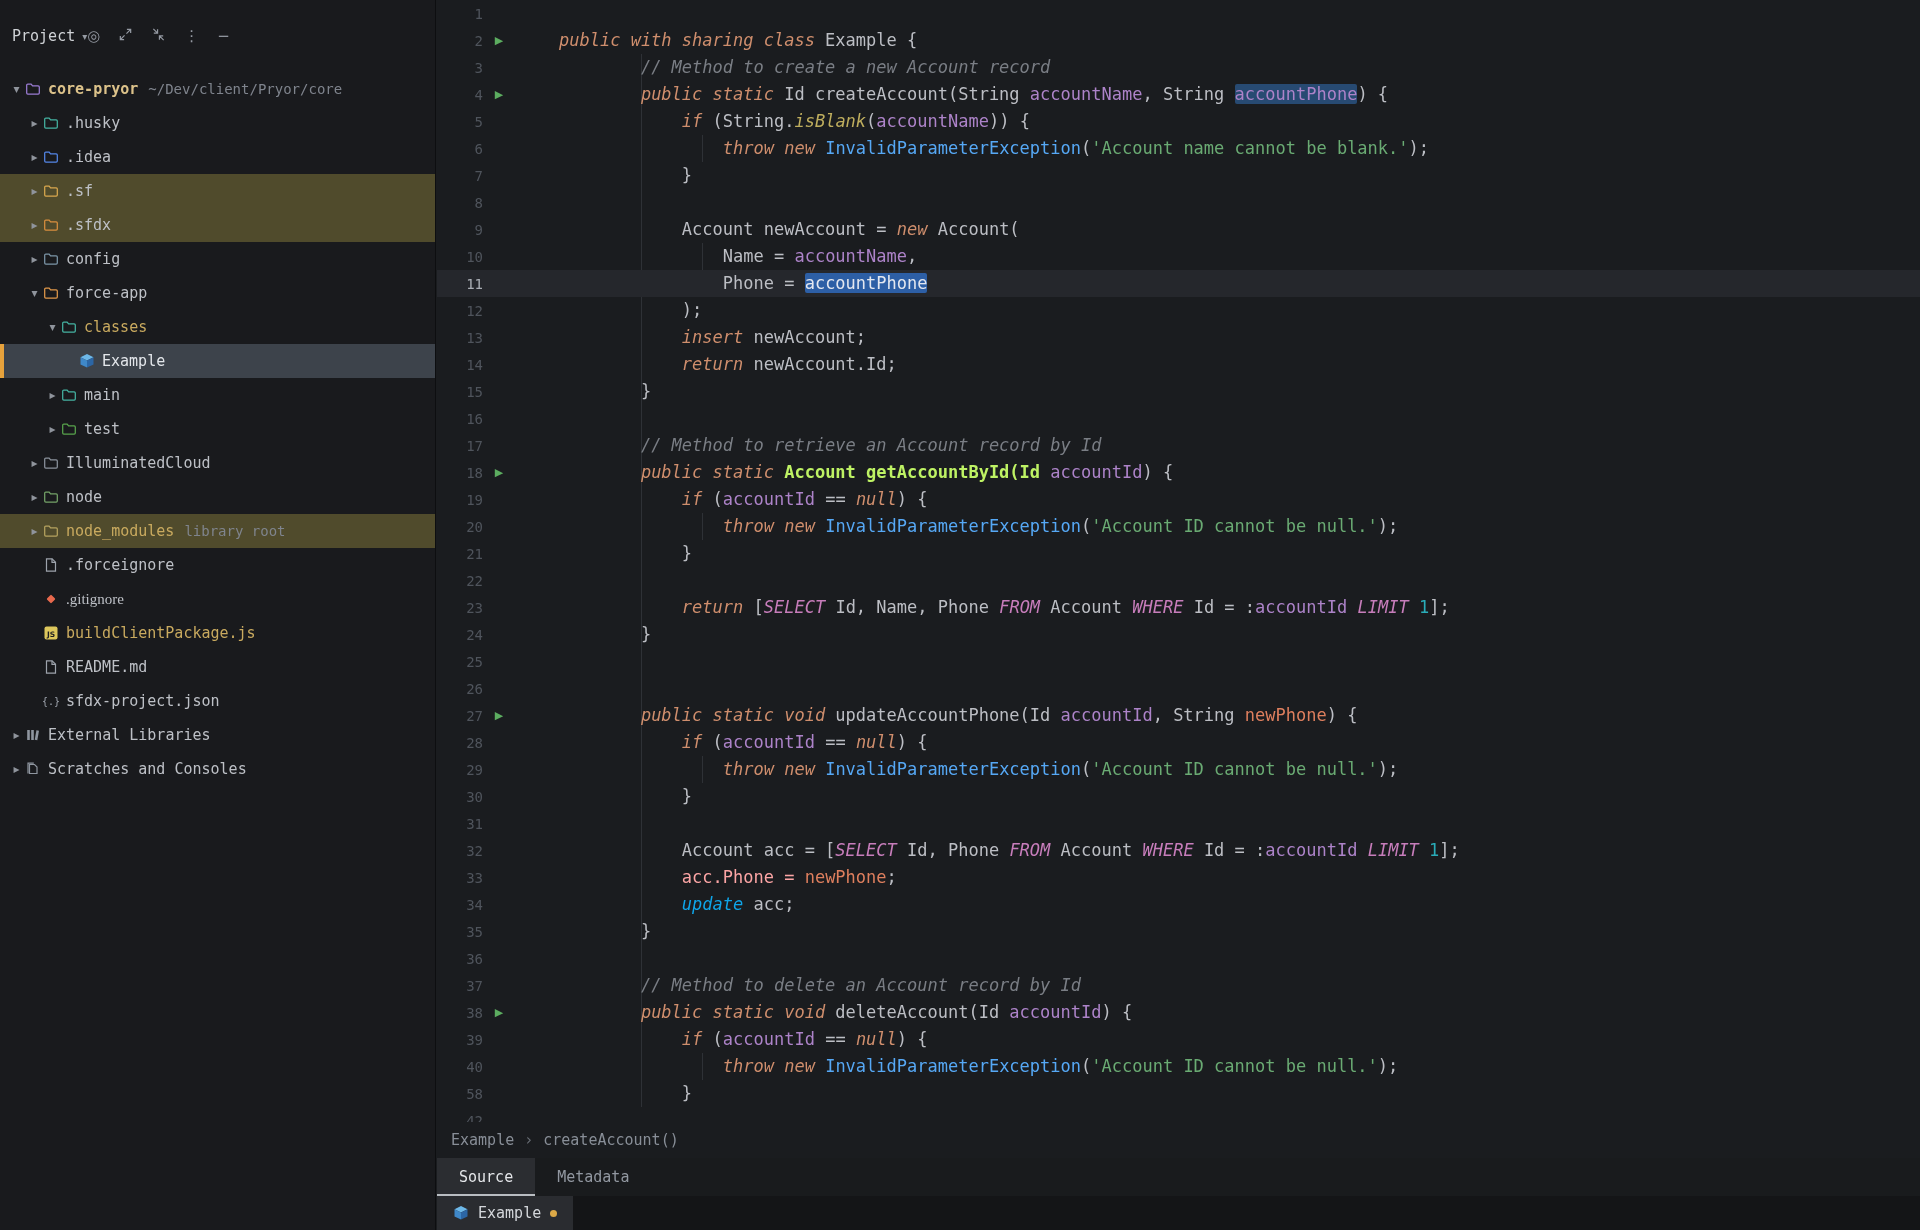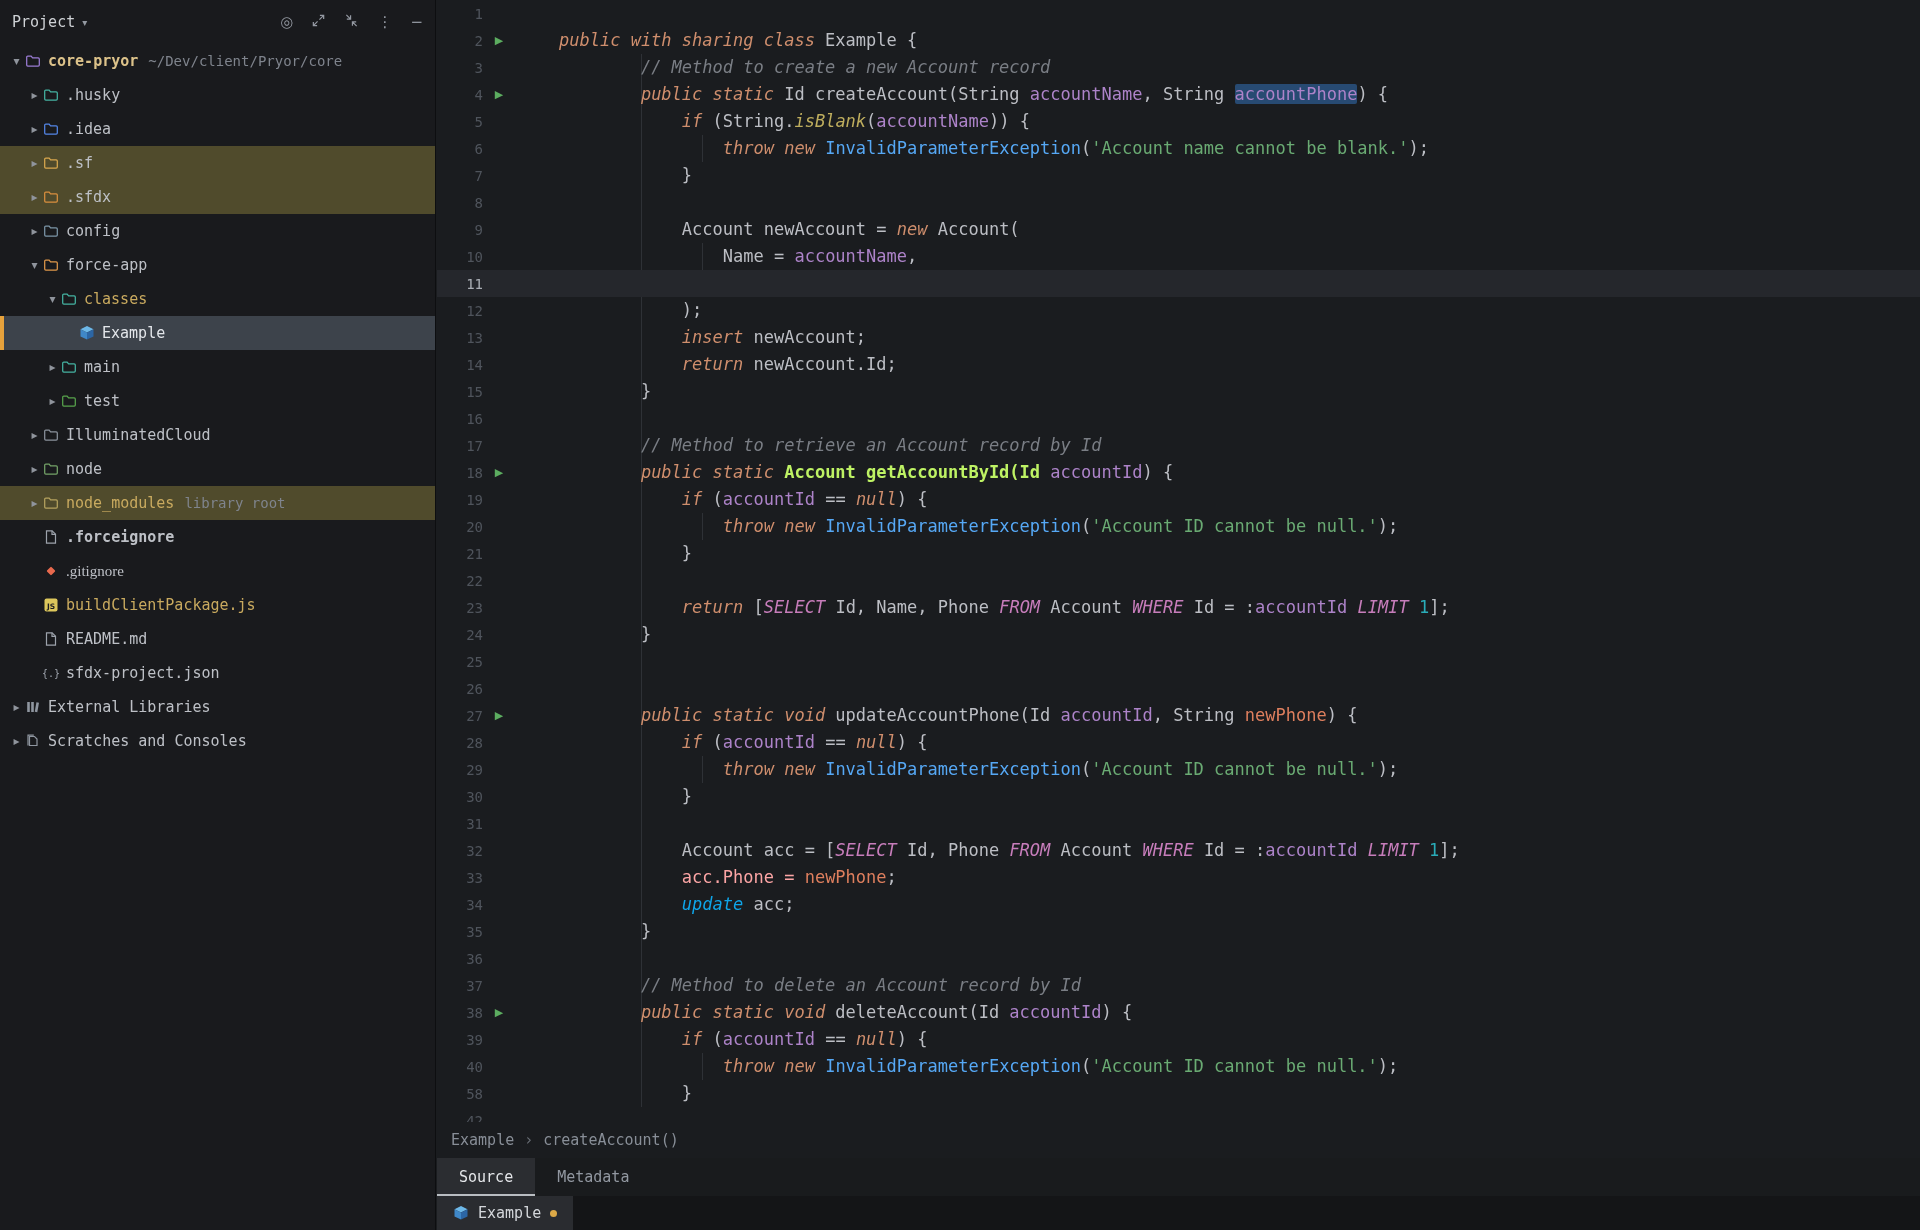--- a/index.html
+++ b/index.html
@@ -2,21 +2,21 @@
 <html><head>
 <meta charset="utf-8">
 <style>
   html,body{margin:0;padding:0;background:#101113;}
   .app{position:relative;width:1920px;height:1230px;background:#1a1c1f;overflow:hidden;
        font-family:"DejaVu Sans Mono",monospace;-webkit-font-smoothing:antialiased;}
 
   
   .panel{position:absolute;left:0;top:0;width:436px;height:100%;background:#191a1d;
          border-right:1px solid #0d0e10;box-sizing:border-box;}
-  .panel-header{height:36px;display:flex;align-items:center;justify-content:space-between;padding:4px 12px;}
+  .panel-header{height:36px;display:flex;align-items:center;justify-content:flex-start;padding:18px 12px;}
   .panel-title{display:flex;align-items:center;gap:7px;color:#cfd2d6;font-size:15px;cursor:pointer;}
   .panel-title .dd{font-family:"DejaVu Sans",sans-serif;font-size:10px;color:#9499a2;}
   .panel-actions{display:flex;align-items:center;gap:18px;color:#9499a2;font-size:15px;
                  font-family:"DejaVu Sans",sans-serif;}
   .panel-actions span{cursor:pointer;line-height:1;}
   .tree{width:100%;}
   .trow{height:34px;display:flex;align-items:center;position:relative;white-space:nowrap;overflow:hidden;cursor:pointer;}
   .trow.olive{background:#504b2c;}
   .trow.sel{background:#3d434b;}
   .abar{position:absolute;left:0;top:0;width:4px;height:100%;background:#e6a23c;}
@@ -205,21 +205,21 @@
         <div class="trow olive" style="padding-left: 26px;">
           <span class="chev">▸</span>
           <span class="ticon">
             <svg width="16" height="16" viewBox="0 0 16 16">
               <path d="M1.7 4.1c0-.6.5-1.1 1.1-1.1h3.3l1.5 1.9h5.6c.6 0 1.1.5 1.1 1.1v6c0 .6-.5 1.1-1.1 1.1H2.8c-.6 0-1.1-.5-1.1-1.1z" fill="none" stroke="#b5a35f" stroke-width="1.25"></path>
             </svg>
           </span>
           <span class="tlbl warm">node_modules</span>
           <span class="tsuf">library root</span>
         </div>
-        <div class="trow" style="padding-left: 26px; font-weight: bold;">
+        <div class="trow" style="padding-left: 26px;">
           <span class="chev"></span>
           <span class="ticon">
             <svg width="16" height="16" viewBox="0 0 16 16">
               <path d="M3.5 1.8h5.6l3.4 3.4v9H3.5z" fill="none" stroke="#9da3ac" stroke-width="1.2"></path>
               <path d="M9 1.8v3.6h3.6" fill="none" stroke="#9da3ac" stroke-width="1.2"></path>
             </svg>
           </span>
           <span class="tlbl ">.forceignore</span>
         </div>
         <div class="trow" style="padding-left: 26px; font-family: Liberation Serif, serif;">
@@ -344,20 +344,21 @@
             <span class="ltext"><span class="tok">            </span><span class="tok " style="color:#bcbec4;">Account newAccount = </span><span class="tok it" style="color:#cf8e6d;">new</span><span class="tok " style="color:#bcbec4;"> Account(</span></span>
           </div>
           <div class="cline">
             <span class="lnum">10</span>
             <span class="lrun"></span>
             <span class="ltext"><span class="tok">                </span><span class="tok " style="color:#bcbec4;">Name = </span><span class="tok " style="color:#ad83c9;">accountName</span><span class="tok " style="color:#bcbec4;">,</span></span>
           </div>
           <div class="cline cur" style="background: rgb(37, 39, 44);">
             <span class="lnum">11</span>
             <span class="lrun"></span>
+            <span class="ltext"><span class="tok">                </span><span class="tok " style="color:#bcbec4;">Phone = </span><span class="tok " style="color:#e3e7f0;background:#2d5fa6;border-radius:2px;">accountPhone</span></span>
           </div>
           <div class="cline">
             <span class="lnum">12</span>
             <span class="lrun"></span>
             <span class="ltext"><span class="tok">            </span><span class="tok " style="color:#bcbec4;">);</span></span>
           </div>
           <div class="cline">
             <span class="lnum">13</span>
             <span class="lrun"></span>
             <span class="ltext"><span class="tok">            </span><span class="tok it" style="color:#cf8e6d;">insert</span><span class="tok " style="color:#bcbec4;"> newAccount;</span></span>

